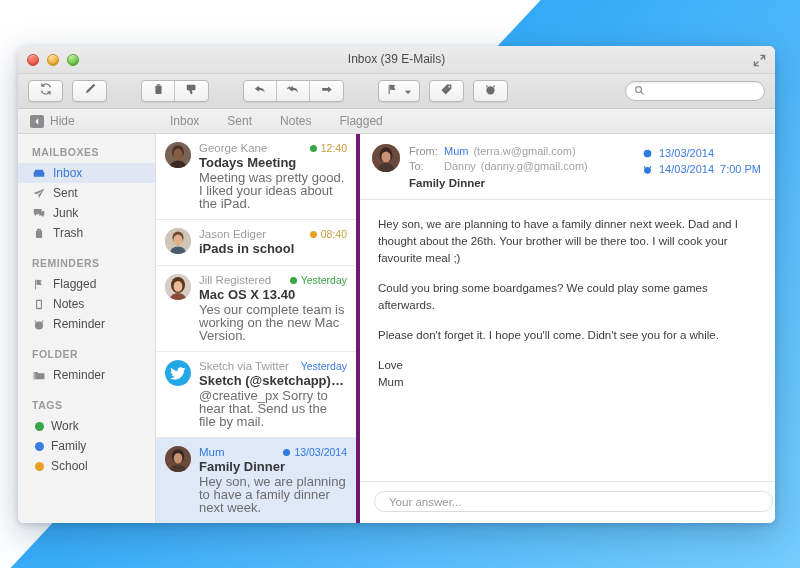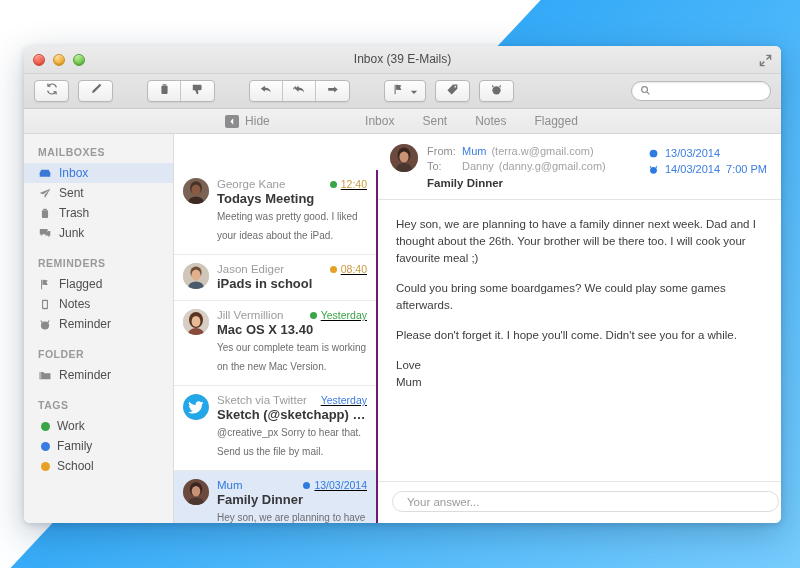--- a/index.html
+++ b/index.html
@@ -35,21 +35,21 @@
     position: absolute;
     left: -10px; top: -10px;
     width: 560px; height: 600px;
     background: linear-gradient(160deg, #ffffff 0%, #ffffff 60%, #f4fbff 100%);
     clip-path: polygon(0% 0%, 100% 0%, 0% 100%);
   }
 
   
   #window {
     position: absolute;
-    left: 24px; top: 46px;
+    left: 18px; top: 46px;
     width: 757px; height: 477px;
     background: #ffffff;
     border-radius: 6px;
     box-shadow: 0 10px 34px rgba(10,40,70,0.26), 0 2px 6px rgba(10,40,70,0.16);
     overflow: hidden;
     display: flex;
     flex-direction: column;
   }
 
   
@@ -160,21 +160,20 @@
   
   .tabbar {
     height: 25px;
     background: linear-gradient(180deg, #f1f1f2 0%, #e9e9ea 100%);
     border-bottom: 1px solid #d6d6d7;
     display: flex;
     align-items: center;
     font-size: 12px;
     color: #8e8e91;
     flex: none;
-    justify-content: center;
   }
   .hide-btn {
     display: flex; align-items: center; gap: 6px;
     padding-left: 12px;
     width: 138px;
     cursor: default;
   }
   .hide-sq {
     width: 14px; height: 13px;
     background: #8c8c8f;
@@ -185,21 +184,21 @@
 
   
   .body {
     flex: 1;
     display: flex;
     min-height: 0;
   }
 
   
   .sidebar {
-    width: 150px;
+    width: 138px;
     flex: none;
     background: #f3f3f4;
     border-right: 1px solid #dcdcdd;
     padding-top: 12px;
     font-size: 12px;
     overflow: hidden;
   }
   .sb-head {
     padding: 0 0 5px 14px;
     font-size: 10.5px;
@@ -233,23 +232,22 @@
     border-radius: 50%;
     margin-left: 3px;
     flex: none;
   }
 
   
   .msglist {
     width: 204px;
     flex: none;
     background: #ffffff;
-    border-right: 2px solid #701a75;
-    overflow: hidden;
-    margin-top: 36px;
+    border-right: 4px solid #701a75;
+    overflow: hidden;
   }
   .msgrow {
     padding: 8px 9px 9px 9px;
     border-bottom: 1px solid #eaeaea;
     display: flex;
     gap: 8px;
     cursor: default;
   }
   .msgrow.selected { background: #dfe8f7; }
   .avatar {
@@ -271,37 +269,36 @@
     font-size: 11.5px;
     color: #9c9c9f;
     white-space: nowrap;
     overflow: hidden;
     text-overflow: ellipsis;
   }
   .msgrow.selected .sender { color: #2f7ae0; font-weight: normal; }
   .timewrap {
     display: flex; align-items: center; gap: 4px;
     flex: none;
-    text-decoration: underline;
   }
   .tdot { width: 7px; height: 7px; border-radius: 50%; flex: none; }
   .time { font-size: 10.5px; white-space: nowrap; }
   .subject {
     font-size: 13px;
     font-weight: bold;
     color: #37373a;
     margin-top: 1px;
     white-space: nowrap;
     overflow: hidden;
     text-overflow: ellipsis;
   }
   .snippet {
-    font-size: 10px;
+    font-size: 13px;
     color: #6d6d70;
-    line-height: 19px;
+    line-height: 13px;
     margin-top: 1px;
   }
 
   
   .reader {
     flex: 1;
     min-width: 0;
     background: #ffffff;
     display: flex;
     flex-direction: column;
@@ -539,34 +536,34 @@
           <span class="ic">
             <svg viewBox="0 0 16 16" width="14" height="13" fill="currentColor">
               <path d="M14.6 2.1L1.4 7.3l4.3 1.6 7-4.8-5.4 5.7.5 4.1z"></path>
             </svg>
           </span>
           <span>Sent</span>
         </div>
         <div class="sb-item">
           <span class="ic">
             <svg viewBox="0 0 16 16" width="14" height="13" fill="currentColor">
+              <path d="M1.6 2.6h9.6v6.2H5.4L2.9 11V8.8H1.6z"></path>
+              <path d="M12.2 4.9h2.3v5.7h-1.2v2l-2.2-2H7.6z"></path>
+            </svg>
+          </span>
+          <span>Junk</span>
+        </div>
+        <div class="sb-item">
+          <span class="ic">
+            <svg viewBox="0 0 16 16" width="14" height="13" fill="currentColor">
               <rect x="4.2" y="3.9" width="7.6" height="9.6" rx="1"></rect>
               <rect x="5.6" y="2.2" width="4.8" height="1.5" rx="0.5"></rect>
             </svg>
           </span>
           <span>Trash</span>
-        </div>
-        <div class="sb-item">
-          <span class="ic">
-            <svg viewBox="0 0 16 16" width="14" height="13" fill="currentColor">
-              <path d="M1.6 2.6h9.6v6.2H5.4L2.9 11V8.8H1.6z"></path>
-              <path d="M12.2 4.9h2.3v5.7h-1.2v2l-2.2-2H7.6z"></path>
-            </svg>
-          </span>
-          <span>Junk</span>
         </div>
         <div class="sb-head gap">REMINDERS</div>
         <div class="sb-item">
           <span class="ic">
             <svg viewBox="0 0 16 16" width="14" height="13" fill="currentColor">
               <path d="M3.2 2.2h1.2v11.5H3.2z"></path>
               <path d="M4.9 2.6c2.4-1 4.2.9 6.5-.1l-1.6 3 1.6 2.9C9.1 9.4 7.3 7.5 4.9 8.5z"></path>
             </svg>
           </span>
           <span>Flagged</span>
@@ -654,21 +651,21 @@
         </div>
         <div class="msgrow">
           <div class="avatar"><svg viewBox="0 0 26 26" width="26" height="26">
               <rect width="26" height="26" fill="#d8cfc4"></rect>
               <ellipse cx="13" cy="11" rx="7" ry="8" fill="#5a3420"></ellipse>
               <ellipse cx="13" cy="12.4" rx="4.4" ry="5.4" fill="#e8bb97"></ellipse>
               <ellipse cx="13" cy="24.5" rx="7.8" ry="5.4" fill="#8a4a3a"></ellipse>
             </svg></div>
           <div class="msgmeta">
             <div class="msgtop">
-              <div class="sender">Jill Vermillion</div>
+              <div class="sender">Jill Registered</div>
               <div class="timewrap">
                 <span class="tdot" style="background: rgb(58, 165, 69);"></span>
                 <span class="time" style="color: rgb(58, 165, 69);">Yesterday</span>
               </div>
             </div>
             <div class="subject">Mac OS X 13.40</div>
             <div class="snippet">Yes our complete team is working on the new Mac Version.</div>
           </div>
         </div>
         <div class="msgrow">

